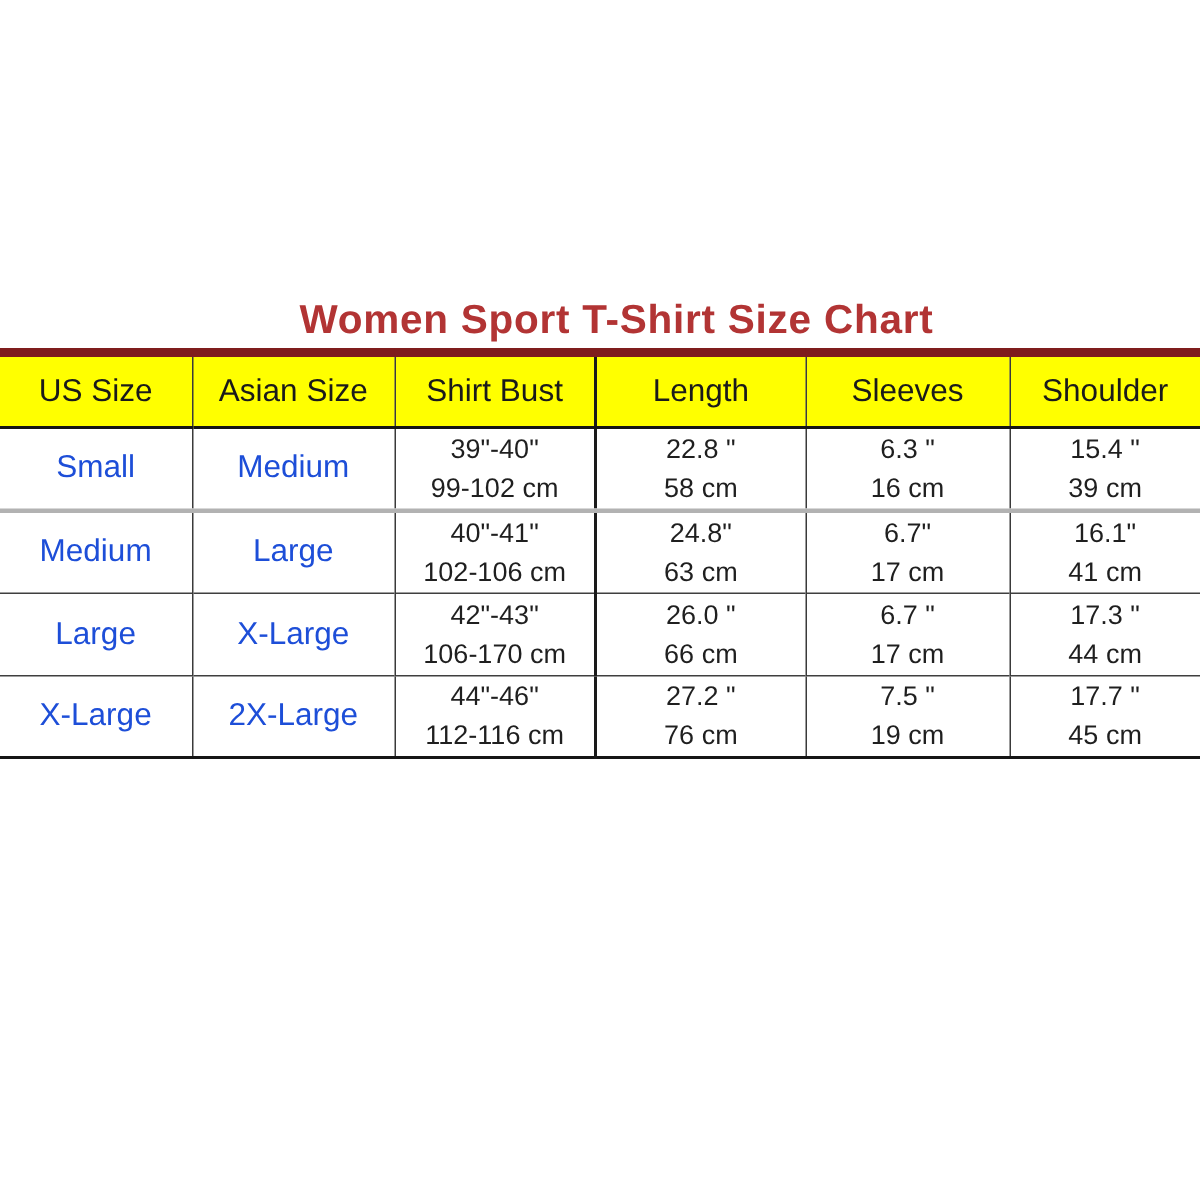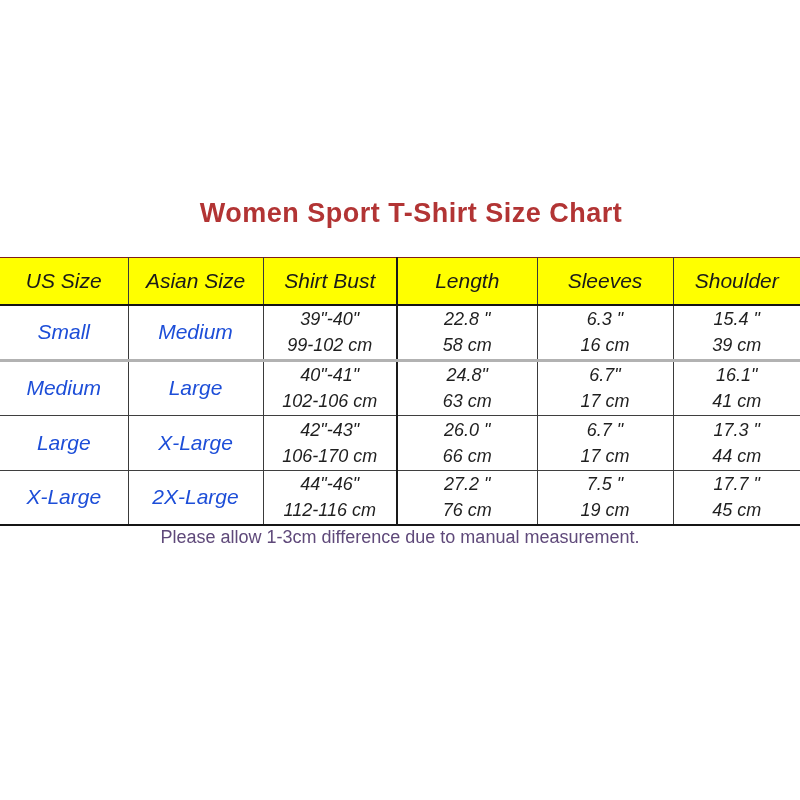--- a/index.html
+++ b/index.html
@@ -24,28 +24,27 @@
     width: 800px;
     text-align: center;
     font-size: 27px;
     font-weight: bold;
     letter-spacing: 0.5px;
     color: #b23434;
     margin-left: 11px;
   }
   table.size-chart {
     position: absolute;
-    top: 257px;
+    top: 232px;
     left: 0;
     width: 800px;
     border-collapse: collapse;
     table-layout: fixed;
-    border-top: 1px solid #7f1d1d;
+    border-top: 6px solid #7f1d1d;
     border-bottom: 2px solid #151515;
-    font-style: italic;
   }
   table.size-chart col.c1 { width: 128px; }
   table.size-chart col.c2 { width: 135px; }
   table.size-chart col.c3 { width: 134px; }
   table.size-chart col.c4 { width: 140px; }
   table.size-chart col.c5 { width: 136px; }
   table.size-chart col.c6 { width: 127px; }
   table.size-chart th, table.size-chart td {
     text-align: center;
     vertical-align: middle;
@@ -200,16 +199,15 @@
         </td>
         <td class="measure">
           <div>17.7 "</div>
           <div>45 cm</div>
         </td>
       </tr>
     </tbody>
   </table>
 
   <div class="notes">
-    <div>Please allow 1-3cm difference due to manual measurement.</div>
   </div>
 
 </div>
 
 </body></html>

